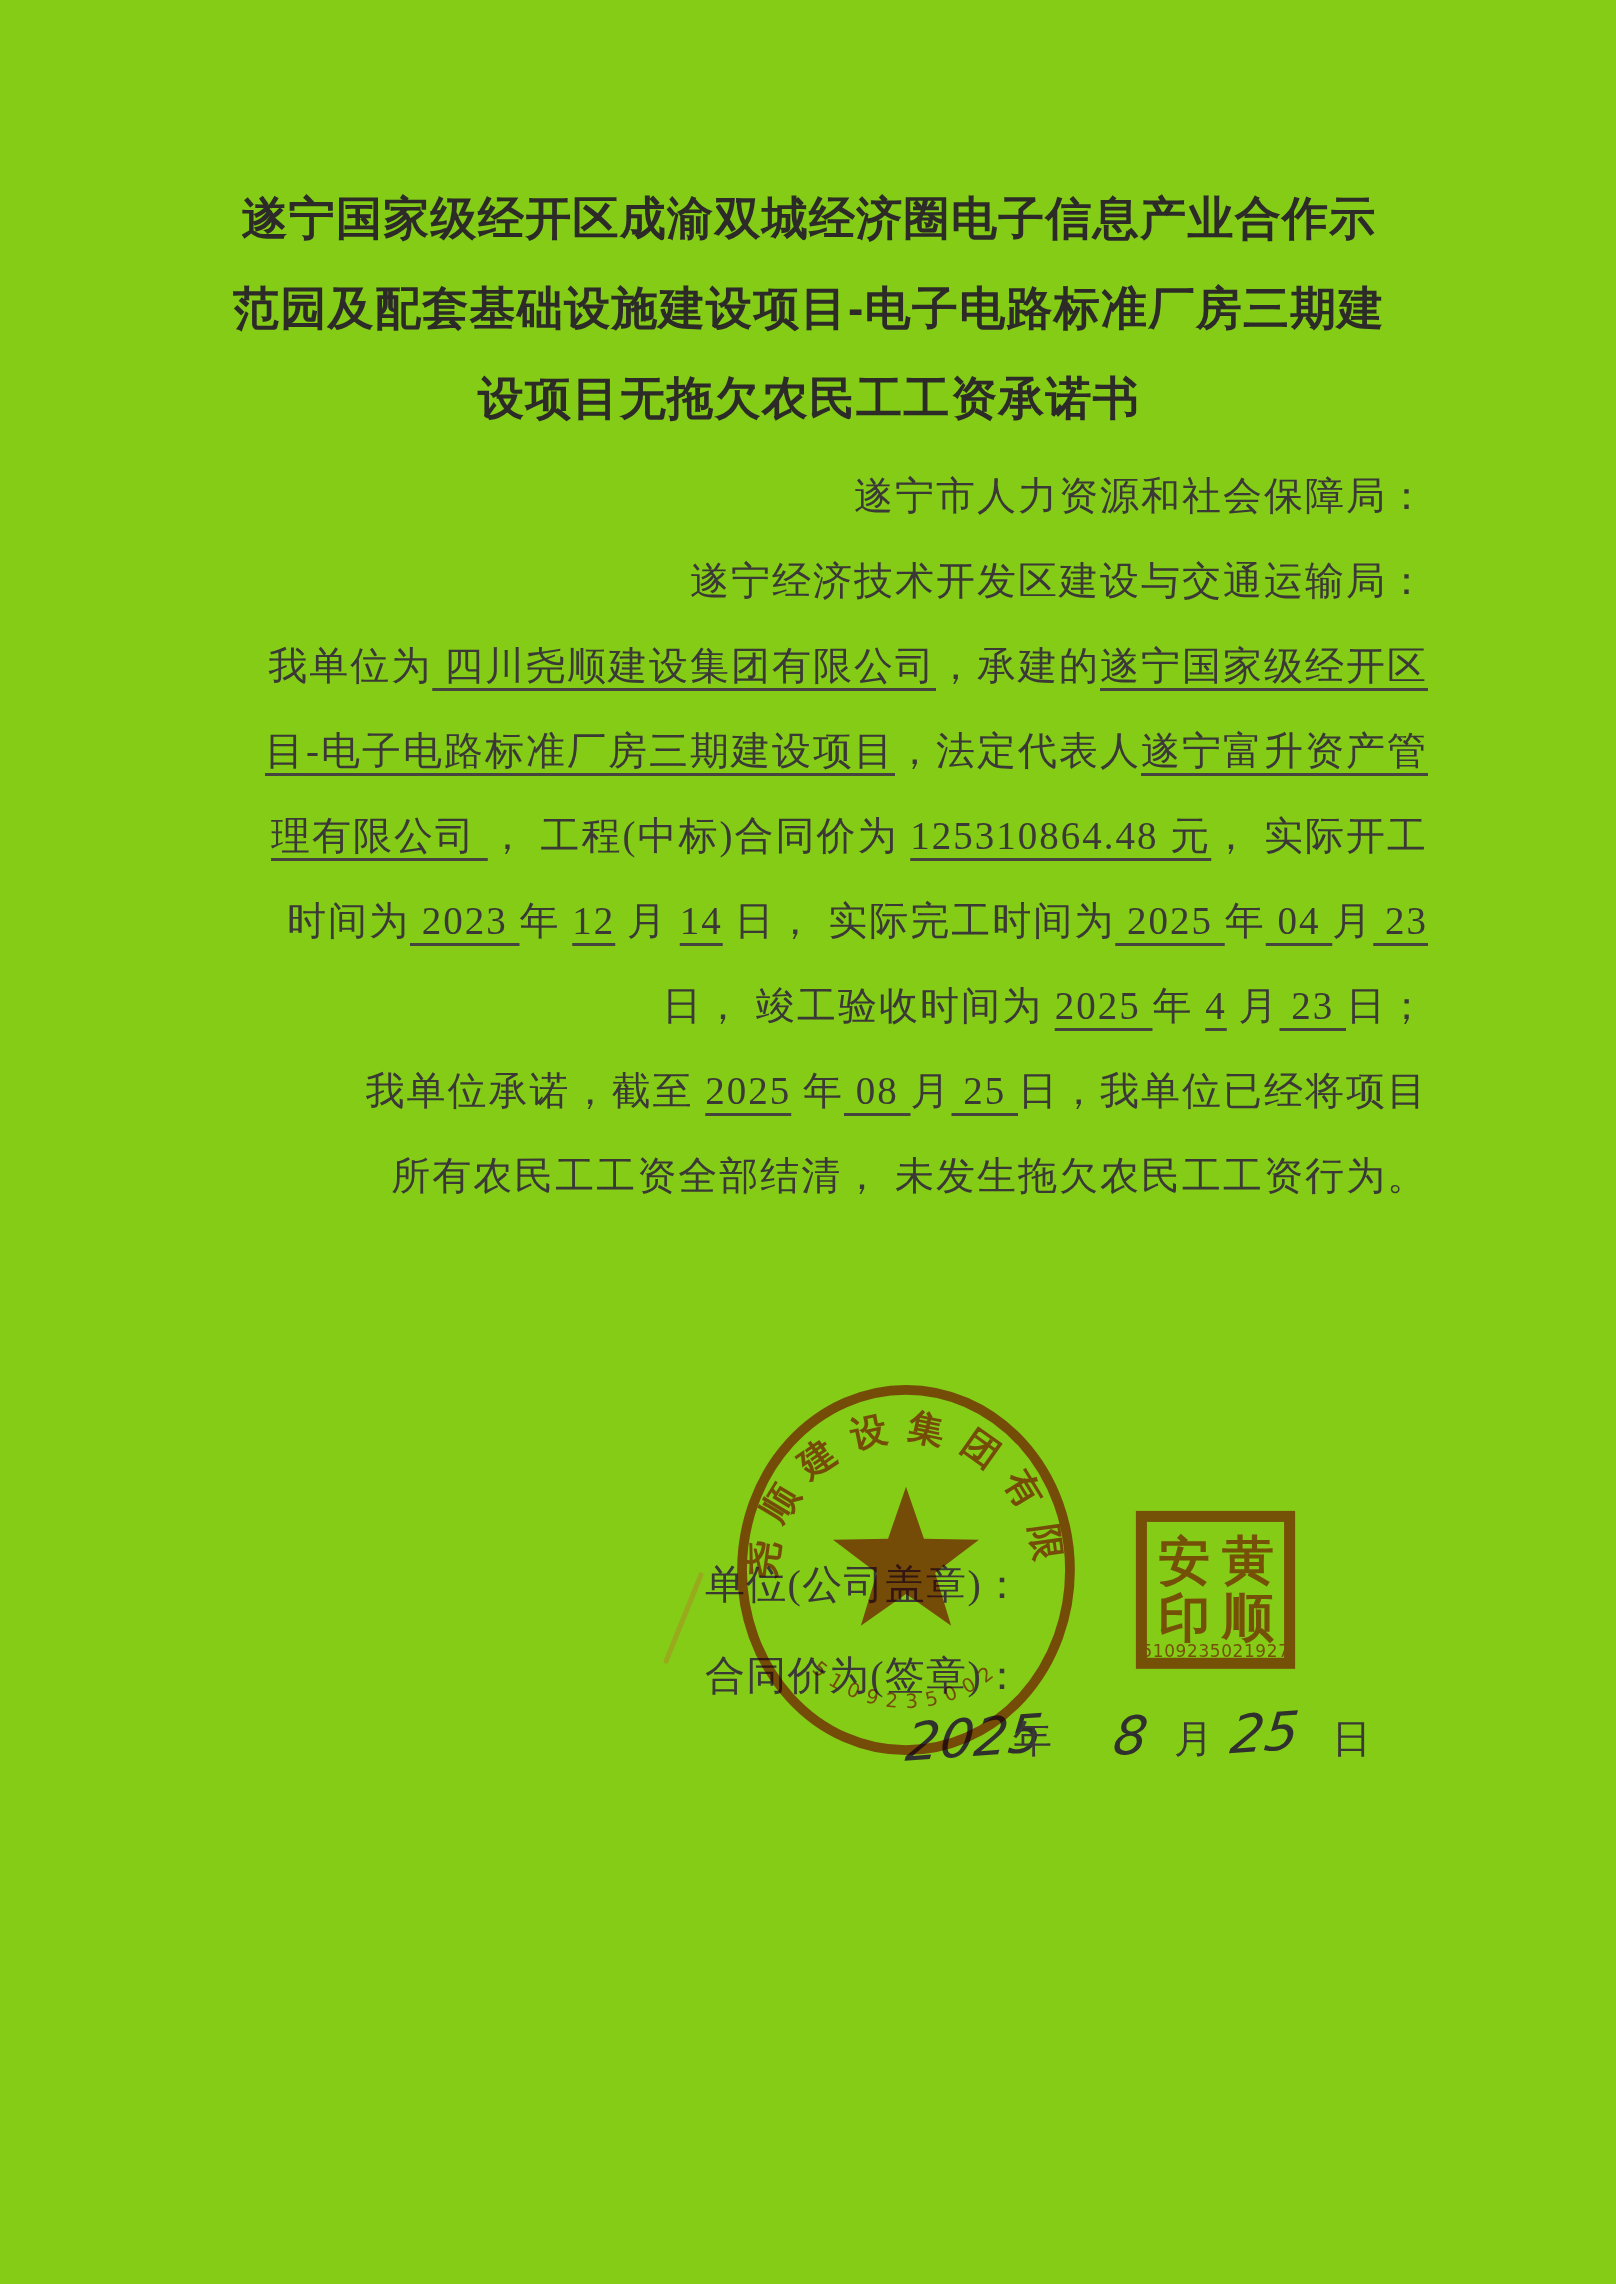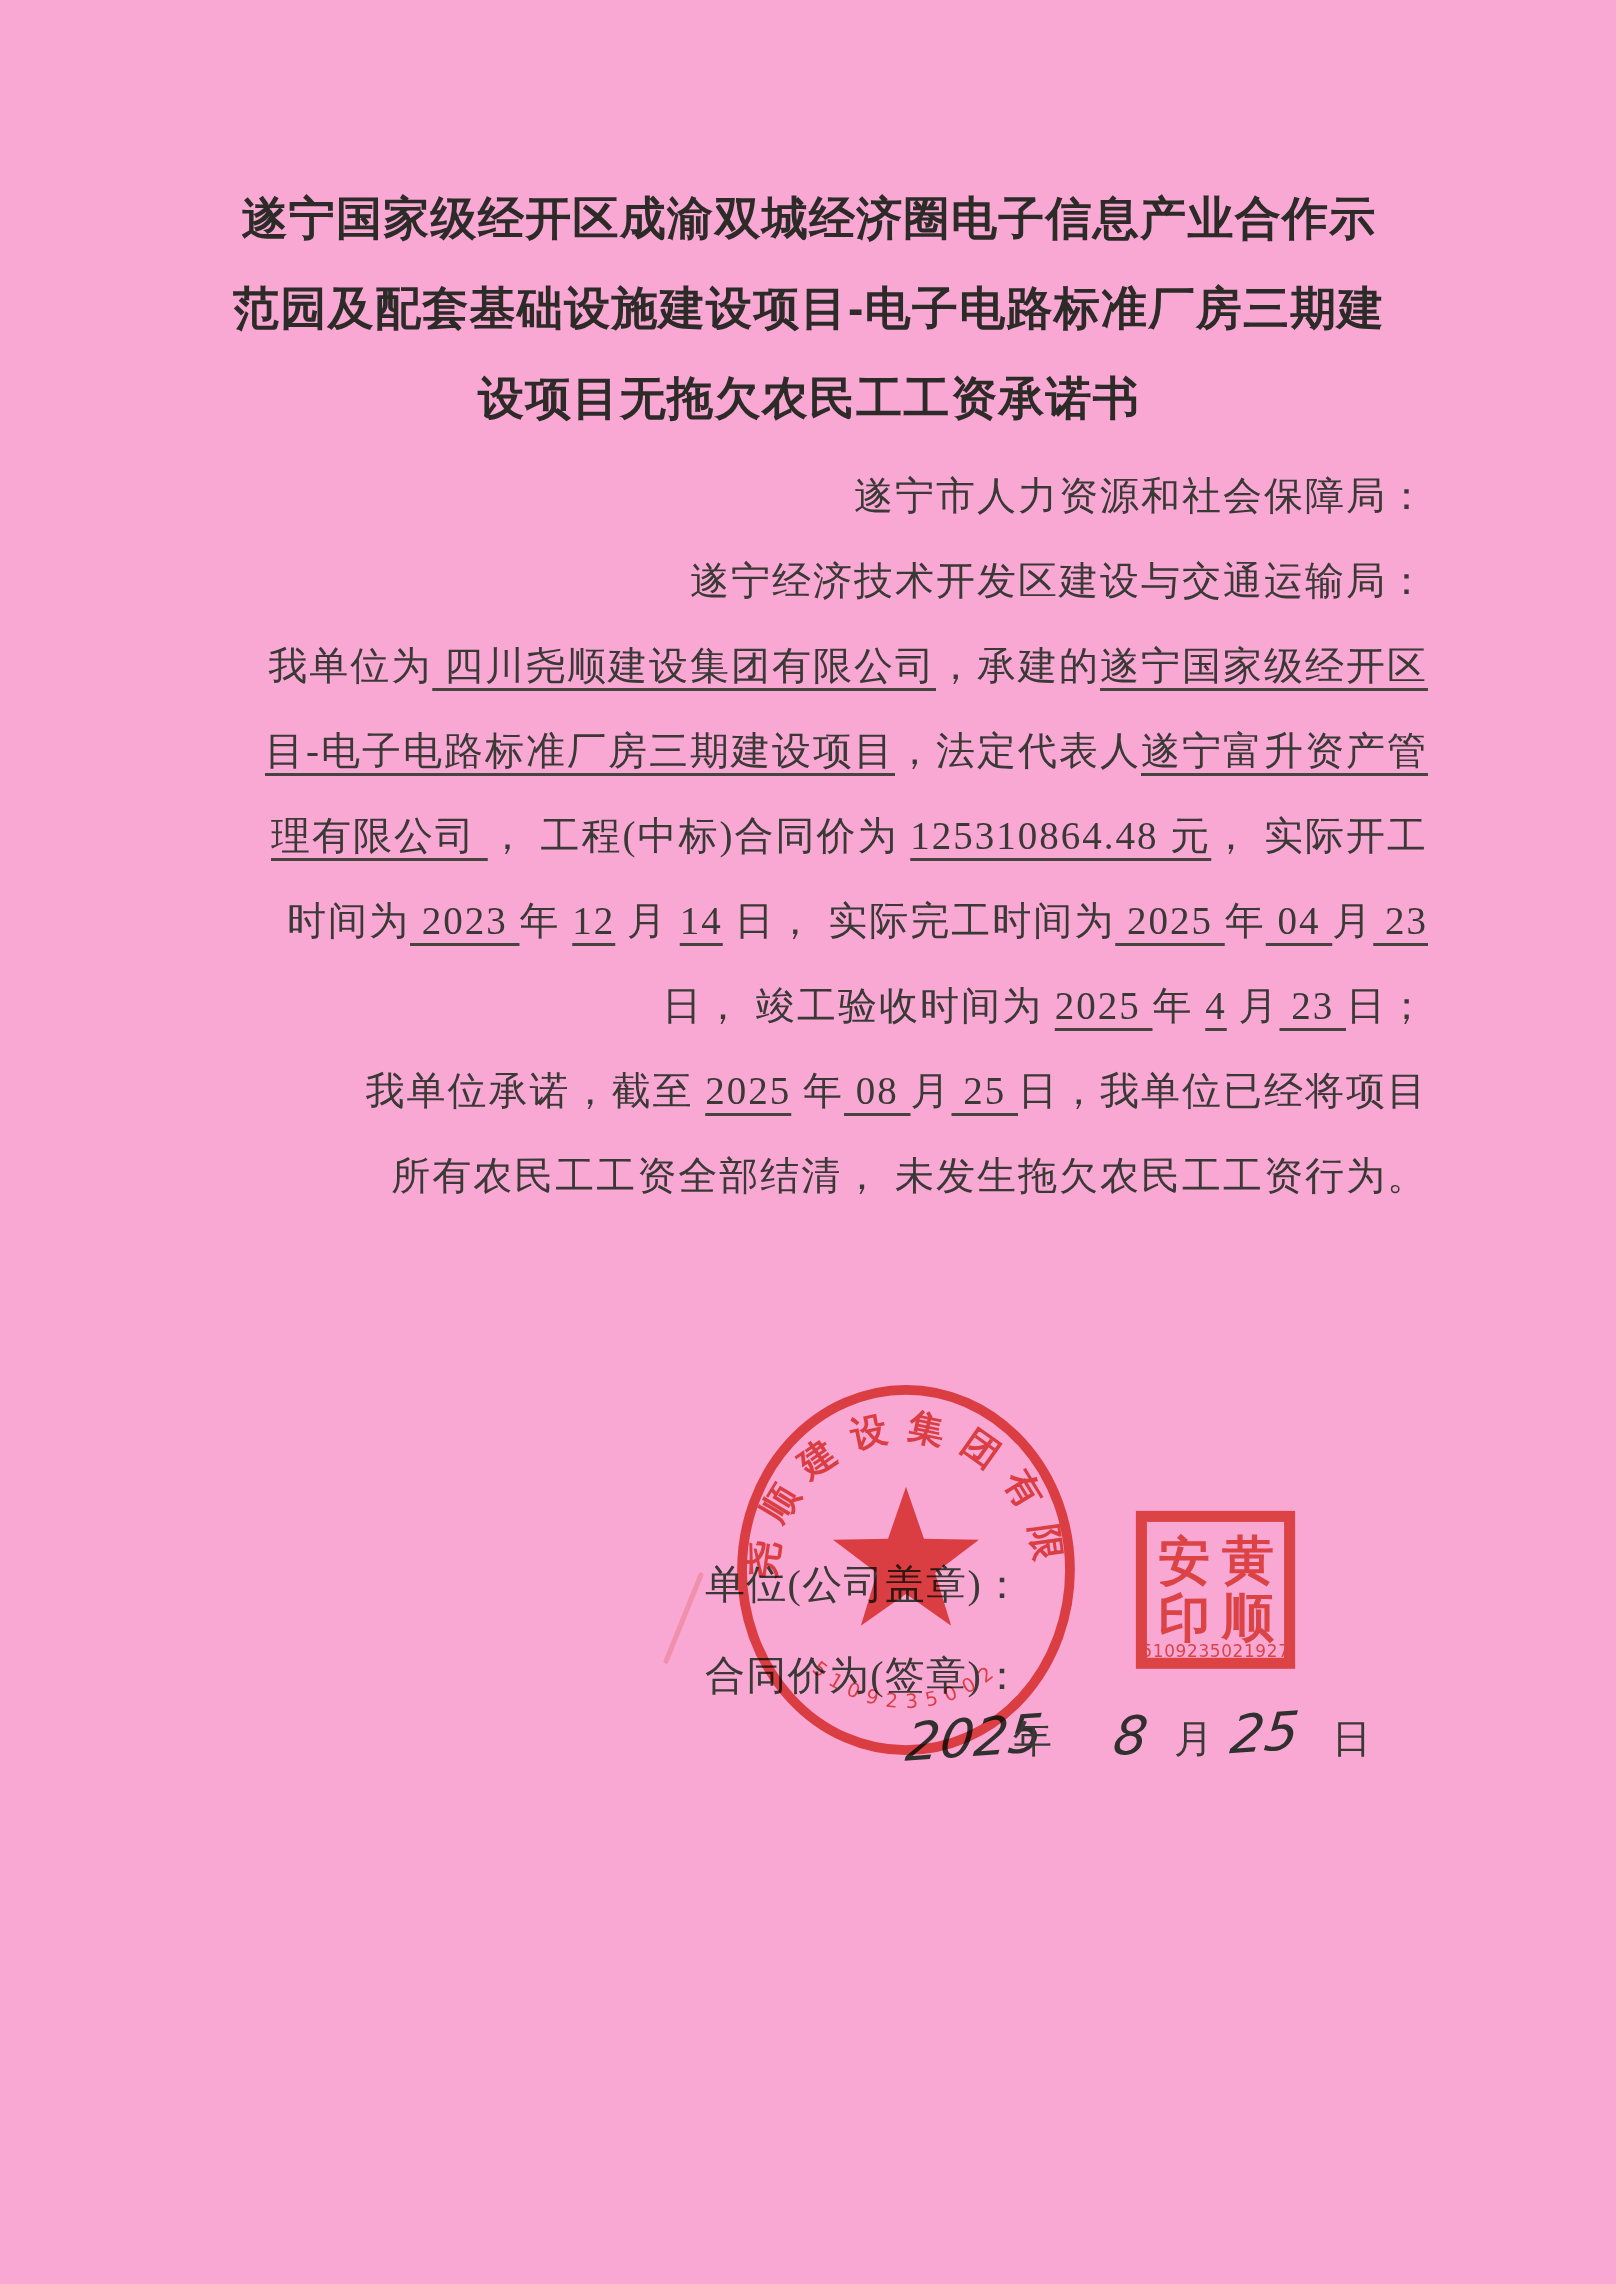--- a/index.html
+++ b/index.html
@@ -1,18 +1,18 @@
 <!DOCTYPE html>
 <html style="font-size:10.4px"><head>
 <meta charset="utf-8">
 <style>
   html,body{margin:0;padding:0;background:#e8e8e8;}
   .page{
     position:relative; width:1616px; height:2284px;
-    background:#f9a8d4; overflow:hidden;
+    background:#84cc16; overflow:hidden;
     font-family:"Liberation Serif", serif; color:#3a3936;
   }
   .content{position:absolute; left:190px; top:173px; width:1238px;}
   .title-line{
     font-family:"Liberation Sans", sans-serif;
     font-weight:700; font-size:46px; line-height:90px;
     text-align:center; color:#2c2b28; letter-spacing:1.3px;
     white-space:pre;
   }
   .bodyblock{margin-top:10.4px;text-align:right;}

